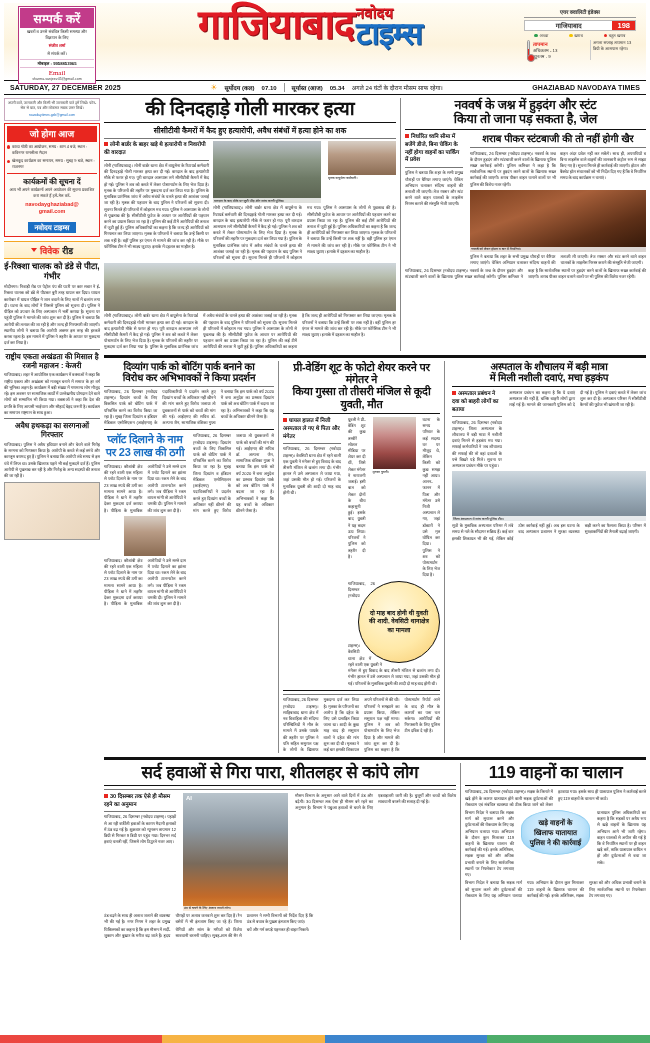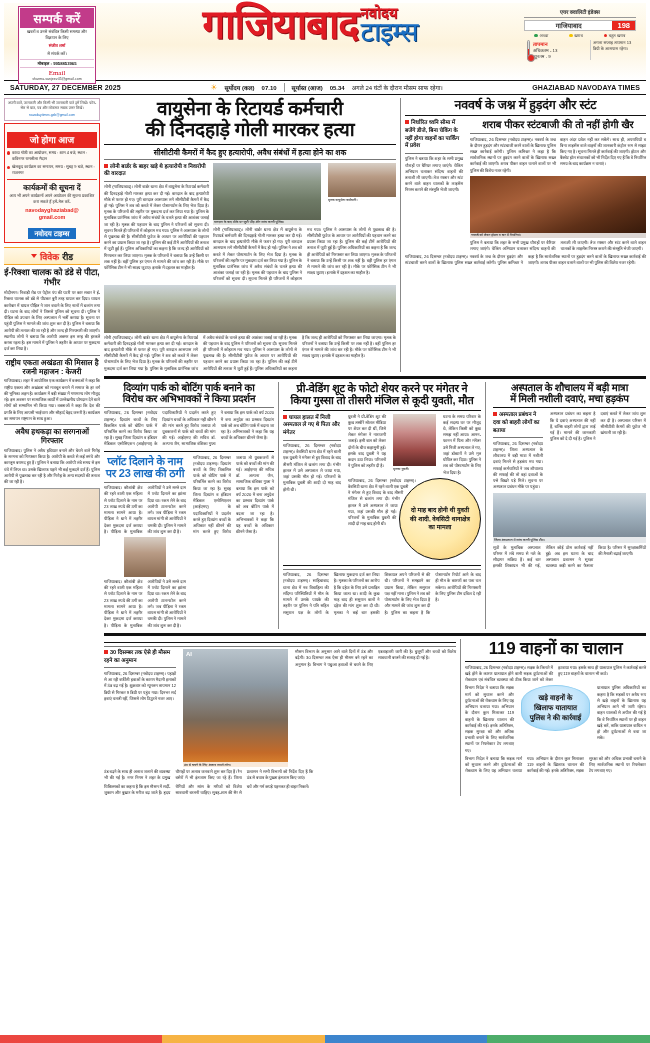--- a/index.html
+++ b/index.html
@@ -35,21 +35,21 @@
   .logo-wrap { flex:1; text-align:center; position:relative; padding-top:2px; }
   .logo-main {
     font-family:"Liberation Sans", sans-serif;
     font-size:40px; font-weight:bold; color:#e01b24;
     letter-spacing:-1px; line-height:.98; display:inline-block;
     text-shadow: 1px 1px 0 #8c0d13;
   }
   .logo-sub-wrap { display:inline-block; vertical-align:top; margin-left:2px; text-align:left; }
   .logo-navoday { font-size:15px; font-weight:bold; color:#e01b24; line-height:1; display:block;
       text-shadow: .5px .5px 0 #8c0d13; }
-  .logo-times { font-size:27px; font-weight:normal; color:#1b6fc4; line-height:.92; display:block;
+  .logo-times { font-size:31px; font-weight:bold; color:#1b6fc4; line-height:.92; display:block;
       letter-spacing:-1px; text-shadow: 1px 1px 0 #0d3f75; }
 
   .aqi-box { width:112px; margin-right:10px; margin-top:5px; font-size:5px; }
   .aqi-title { text-align:center; font-size:5.4px; font-weight:bold; color:#333;
       border-bottom:1px solid #999; padding-bottom:1px; margin-bottom:2px; }
   .aqi-row { display:flex; align-items:center; border:1px solid #bbb; background:#fff; height:11px; }
   .aqi-city { flex:1; text-align:center; font-size:6.5px; font-weight:bold; color:#333; }
   .aqi-val { background:#e8261f; color:#fff; font-weight:bold; font-size:7.5px;
       padding:0 5px; height:100%; display:flex; align-items:center; }
   .aqi-legend { display:flex; justify-content:space-around; font-size:4.2px; margin-top:2px; color:#444; }
@@ -103,21 +103,21 @@
   .ph-people { background:linear-gradient(180deg,#b9c0c6 0%, #8e9a8a 30%, #6e7a66 60%, #58604e 100%); }
   .ph-bar { background:linear-gradient(160deg,#7c4020 0%, #a8603a 35%, #5e3018 70%, #301608 100%); }
   .ph-portrait { background:linear-gradient(180deg,#d8cfc6 0%, #b89b85 40%, #8a6b52 100%); }
   .ph-girl { background:linear-gradient(180deg,#dcd4cc 0%, #c98c8a 35%, #9c4a47 70%, #5c2826 100%); }
   .ph-hospital { background:linear-gradient(180deg,#cfd8df 0%, #9fb0bd 45%, #75838f 100%); }
   .ph-fire { background:linear-gradient(180deg,#b9c4cc 0%, #8e9aa4 30%, #7a6a5a 60%, #c46a28 88%, #e08a30 100%); }
 
   
   .jo-box { border:1.3px solid #e8261f; background:#fffaf5; padding:2px; margin-top:2px; }
   .jo-title { background:#e8261f; color:#fff; font-weight:bold; font-size:9px;
-      text-align:center; padding:1.5px 0;margin-top:6px; }
+      text-align:center; padding:1.5px 0; }
   .jo-item { font-size:4px; line-height:1.45; margin-top:2.5px; padding-left:5px; position:relative; color:#1a1a1a; }
   .jo-item:before { content:''; position:absolute; left:0; top:1.3px; width:3.2px; height:3.2px;
       background:#e8261f; border-radius:50%; }
   .jo-sep { border-top:1px solid #e8261f; margin:3px 0 2px; }
   .jo-sub-title { text-align:center; font-weight:bold; font-size:7.4px; color:#111; }
   .jo-sub-body { font-size:4px; line-height:1.45; text-align:center; color:#1a1a1a; margin-top:1.5px; }
   .jo-mail { text-align:center; font-size:5.4px; color:#e8261f; font-weight:bold; line-height:1.25; margin-top:2px; }
   .jo-logo { text-align:center; margin-top:2px; }
   .jo-logo-in { display:inline-block; background:#1b6fc4; color:#fff; font-weight:bold;
       font-size:7px; padding:1px 6px; }
@@ -277,21 +277,20 @@
       <div class="body-text" style="margin-top:2px;">गाजियाबाद। पुलिस ने अवैध हथियार बनाने और बेचने वाले गिरोह के सरगना को गिरफ्तार किया है। आरोपी के कब्जे से कई तमंचे और कारतूस बरामद हुए हैं। पुलिस ने बताया कि आरोपी लंबे समय से इस धंधे में लिप्त था। उसके खिलाफ पहले भी कई मुकदमे दर्ज हैं। पुलिस आरोपी से पूछताछ कर रही है और गिरोह के अन्य सदस्यों की तलाश की जा रही है।</div>
 
       <div class="ad-box"></div>
     </div>
 
     <div class="col-main">
 
       <div class="flexrow">
 
         <div style="width:292px;">
-          <div class="hl h-main" style="text-align:center;">वायुसेना के रिटायर्ड कर्मचारी</div>
           <div class="hl h-main" style="text-align:center;">की दिनदहाड़े गोली मारकर हत्या</div>
           <div class="rule"></div>
           <div class="dek">सीसीटीवी कैमरों में कैद हुए हत्यारोपी, अवैध संबंधों में हत्या होने का शक</div>
           <div class="rule-thin"></div>
 
           <div class="flexrow" style="margin-top:2px;">
             <div style="width:105px;">
               <div class="kicker-box">
                 <span class="redsq"></span><span>लोनी बार्डर के बाहर खड़े थे हत्यारोपी व निवारोपी की वारदात</span>
               </div>
@@ -310,20 +309,21 @@
               </div>
               <div class="body-text cols2" style="margin-top:2px;">लोनी (गाजियाबाद)। लोनी बार्डर थाना क्षेत्र में वायुसेना के रिटायर्ड कर्मचारी की दिनदहाड़े गोली मारकर हत्या कर दी गई। वारदात के बाद हत्यारोपी मौके से फरार हो गए। पूरी वारदात आसपास लगे सीसीटीवी कैमरों में कैद हो गई। पुलिस ने शव को कब्जे में लेकर पोस्टमार्टम के लिए भेज दिया है। मृतक के परिजनों की तहरीर पर मुकदमा दर्ज कर लिया गया है। पुलिस के मुताबिक प्रारंभिक जांच में अवैध संबंधों के चलते हत्या की आशंका जताई जा रही है। मृतक की पहचान के बाद पुलिस ने परिजनों को सूचना दी। सूचना मिलते ही परिजनों में कोहराम मच गया। पुलिस ने आसपास के लोगों से पूछताछ की है। सीसीटीवी फुटेज के आधार पर आरोपियों की पहचान करने का प्रयास किया जा रहा है। पुलिस की कई टीमें आरोपियों की तलाश में जुटी हुई हैं। पुलिस अधिकारियों का कहना है कि जल्द ही आरोपियों को गिरफ्तार कर लिया जाएगा। मृतक के परिजनों ने बताया कि उन्हें किसी पर शक नहीं है। वहीं पुलिस हर एंगल से मामले की जांच कर रही है। मौके पर फोरेंसिक टीम ने भी साक्ष्य जुटाए। इलाके में दहशत का माहौल है।</div>
             </div>
           </div>
           <div class="photo ph-street" style="width:100%;height:48px;margin-top:2px;"></div>
           <div class="body-text cols3" style="margin-top:2px;">लोनी (गाजियाबाद)। लोनी बार्डर थाना क्षेत्र में वायुसेना के रिटायर्ड कर्मचारी की दिनदहाड़े गोली मारकर हत्या कर दी गई। वारदात के बाद हत्यारोपी मौके से फरार हो गए। पूरी वारदात आसपास लगे सीसीटीवी कैमरों में कैद हो गई। पुलिस ने शव को कब्जे में लेकर पोस्टमार्टम के लिए भेज दिया है। मृतक के परिजनों की तहरीर पर मुकदमा दर्ज कर लिया गया है। पुलिस के मुताबिक प्रारंभिक जांच में अवैध संबंधों के चलते हत्या की आशंका जताई जा रही है। मृतक की पहचान के बाद पुलिस ने परिजनों को सूचना दी। सूचना मिलते ही परिजनों में कोहराम मच गया। पुलिस ने आसपास के लोगों से पूछताछ की है। सीसीटीवी फुटेज के आधार पर आरोपियों की पहचान करने का प्रयास किया जा रहा है। पुलिस की कई टीमें आरोपियों की तलाश में जुटी हुई हैं। पुलिस अधिकारियों का कहना है कि जल्द ही आरोपियों को गिरफ्तार कर लिया जाएगा। मृतक के परिजनों ने बताया कि उन्हें किसी पर शक नहीं है। वहीं पुलिस हर एंगल से मामले की जांच कर रही है। मौके पर फोरेंसिक टीम ने भी साक्ष्य जुटाए। इलाके में दहशत का माहौल है।</div>
         </div>
 
         <div style="flex:1; border-left:.7px solid #888; padding-left:4px;">
           <div class="hl h-3" style="text-align:center;">नववर्ष के जश्न में हुड़दंग और स्टंट</div>
+          <div class="hl h-3" style="text-align:center;">किया तो जाना पड़ सकता है, जेल</div>
           <div class="rule"></div>
           <div class="flexrow">
             <div style="width:58px;">
               <div class="kicker-box">
                 <span class="redsq"></span><span>निर्धारित ध्वनि सीमा में बजेंगे डीजे, बिना चेकिंग के नहीं होगा वाहनों का पार्किंग में प्रवेश</span>
               </div>
               <div class="rule-thin"></div>
               <div class="body-text">पुलिस ने बताया कि शहर के सभी प्रमुख चौराहों पर बैरियर लगाए जाएंगे। चेकिंग अभियान चलाकर संदिग्ध वाहनों की तलाशी ली जाएगी। तेज रफ्तार और स्टंट करने वाले वाहन चालकों के लाइसेंस निरस्त कराने की संस्तुति भेजी जाएगी।</div>
             </div>
             <div style="flex:1; padding-left:3px;">
@@ -359,21 +359,21 @@
               <div class="hl h-4" style="text-align:center;color:#1b6fc4;">पर 23 लाख की ठगी</div>
               <div class="rule-thin"></div>
               <div class="body-text cols2">गाजियाबाद। कौशांबी क्षेत्र की रहने वाली एक महिला से प्लॉट दिलाने के नाम पर 23 लाख रुपये की ठगी का मामला सामने आया है। पीड़िता ने थाने में तहरीर देकर मुकदमा दर्ज कराया है। पीड़िता के मुताबिक आरोपियों ने उसे सस्ते दाम में प्लॉट दिलाने का झांसा दिया था। रकम लेने के बाद आरोपी टालमटोल करने लगे। जब पीड़िता ने रकम वापस मांगी तो आरोपियों ने धमकी दी। पुलिस ने मामले की जांच शुरू कर दी है।</div>
               <div class="photo ph-portrait" style="width:42px;height:40px;margin:2px auto;"></div>
               <div class="body-text cols2">गाजियाबाद। कौशांबी क्षेत्र की रहने वाली एक महिला से प्लॉट दिलाने के नाम पर 23 लाख रुपये की ठगी का मामला सामने आया है। पीड़िता ने थाने में तहरीर देकर मुकदमा दर्ज कराया है। पीड़िता के मुताबिक आरोपियों ने उसे सस्ते दाम में प्लॉट दिलाने का झांसा दिया था। रकम लेने के बाद आरोपी टालमटोल करने लगे। जब पीड़िता ने रकम वापस मांगी तो आरोपियों ने धमकी दी। पुलिस ने मामले की जांच शुरू कर दी है।</div>
             </div>
             <div style="flex:1;padding-left:3px;" class="body-text cols2">गाजियाबाद, 26 दिसम्बर (नवोदय टाइम्स)। दिव्यांग बच्चों के लिए विकसित पार्क को बोटिंग पार्क में परिवर्तित करने का विरोध किया जा रहा है। सुबह जिला दिव्यांग व इंडियन मेडिकल एसोसिएशन (आईएमए) के पदाधिकारियों ने प्रदर्शन करते हुए दिव्यांग बच्चों के अधिकार नहीं छीनने की मांग करते हुए विरोध जताया तो युवकजनों से पार्क को बच्चों की मांग की गई। आईएमए की सचिव डॉ. अल्पना जैन, सामाजिक वंशिका गुप्ता ने बताया कि इस पार्क को वर्ष 2020 में बना अनुदेश का प्रस्ताव दिव्यांग पार्क को अब बोटिंग पार्क में बदला जा रहा है। अभिभावकों ने कहा कि यह बच्चों के अधिकार छीनने जैसा है।</div>
           </div>
         </div>
 
-        <div style="width:208px; border-left:.7px solid #888; border-right:.7px solid #888; padding:0 4px;">
+        <div style="width:167px; border-left:.7px solid #888; border-right:.7px solid #888; padding:0 4px;">
           <div class="hl h-4" style="text-align:center;">प्री-वेडिंग शूट के फोटो शेयर करने पर मंगेतर ने</div>
           <div class="hl h-4" style="text-align:center;">किया गुस्सा तो तीसरी मंजिल से कूदी युवती, मौत</div>
           <div class="rule"></div>
           <div class="flexrow">
             <div style="width:58px;">
               <div class="kicker-box" style="color:#111;">
                 <span class="redsq"></span><span>घायल हालत में निजी अस्पताल ले गए थे पिता और मंगेतर</span>
               </div>
               <div class="rule-thin"></div>
               <div class="body-text">गाजियाबाद, 26 दिसम्बर (नवोदय टाइम्स)। वेवसिटी थाना क्षेत्र में रहने वाली एक युवती ने मंगेतर से हुए विवाद के बाद तीसरी मंजिल से छलांग लगा दी। गंभीर हालत में उसे अस्पताल ले जाया गया, जहां उसकी मौत हो गई। परिजनों के मुताबिक युवती की शादी दो माह बाद होनी थी।</div>
@@ -417,20 +417,21 @@
           </div>
           <div class="body-text cols3" style="margin-top:2px;">सूत्रों के मुताबिक अस्पताल परिसर में लंबे समय से नशे के सौदागर सक्रिय हैं। कई बार इसकी शिकायत भी की गई, लेकिन कोई ठोस कार्रवाई नहीं हुई। अब इस घटना के बाद अस्पताल प्रशासन ने सुरक्षा व्यवस्था कड़ी करने का फैसला किया है। परिसर में सुरक्षाकर्मियों की तैनाती बढ़ाई जाएगी।</div>
         </div>
       </div>
 
       <div class="sec-rule"></div>
 
       <div class="flexrow">
 
         <div style="width:352px;">
+          <div class="hl h-big" style="text-align:center;">सर्द हवाओं से गिरा पारा, शीतलहर से कांपे लोग</div>
           <div class="rule"></div>
           <div class="rule-thin"></div>
           <div class="flexrow" style="margin-top:2px;">
             <div style="width:72px;">
               <div class="kicker-box">
                 <span class="redsq"></span><span>30 दिसम्बर तक ऐसे ही मौसम रहने का अनुमान</span>
               </div>
               <div class="rule-thin"></div>
               <div class="body-text">गाजियाबाद, 26 दिसम्बर (नवोदय टाइम्स)। पहाड़ों से आ रही बर्फीली हवाओं के कारण मैदानी इलाकों में ठंड बढ़ गई है। शुक्रवार को न्यूनतम तापमान 12 डिग्री से गिरकर 9 डिग्री पर पहुंच गया। दिनभर सर्द हवाएं चलती रहीं, जिससे लोग ठिठुरते नजर आए।</div>
             </div>

